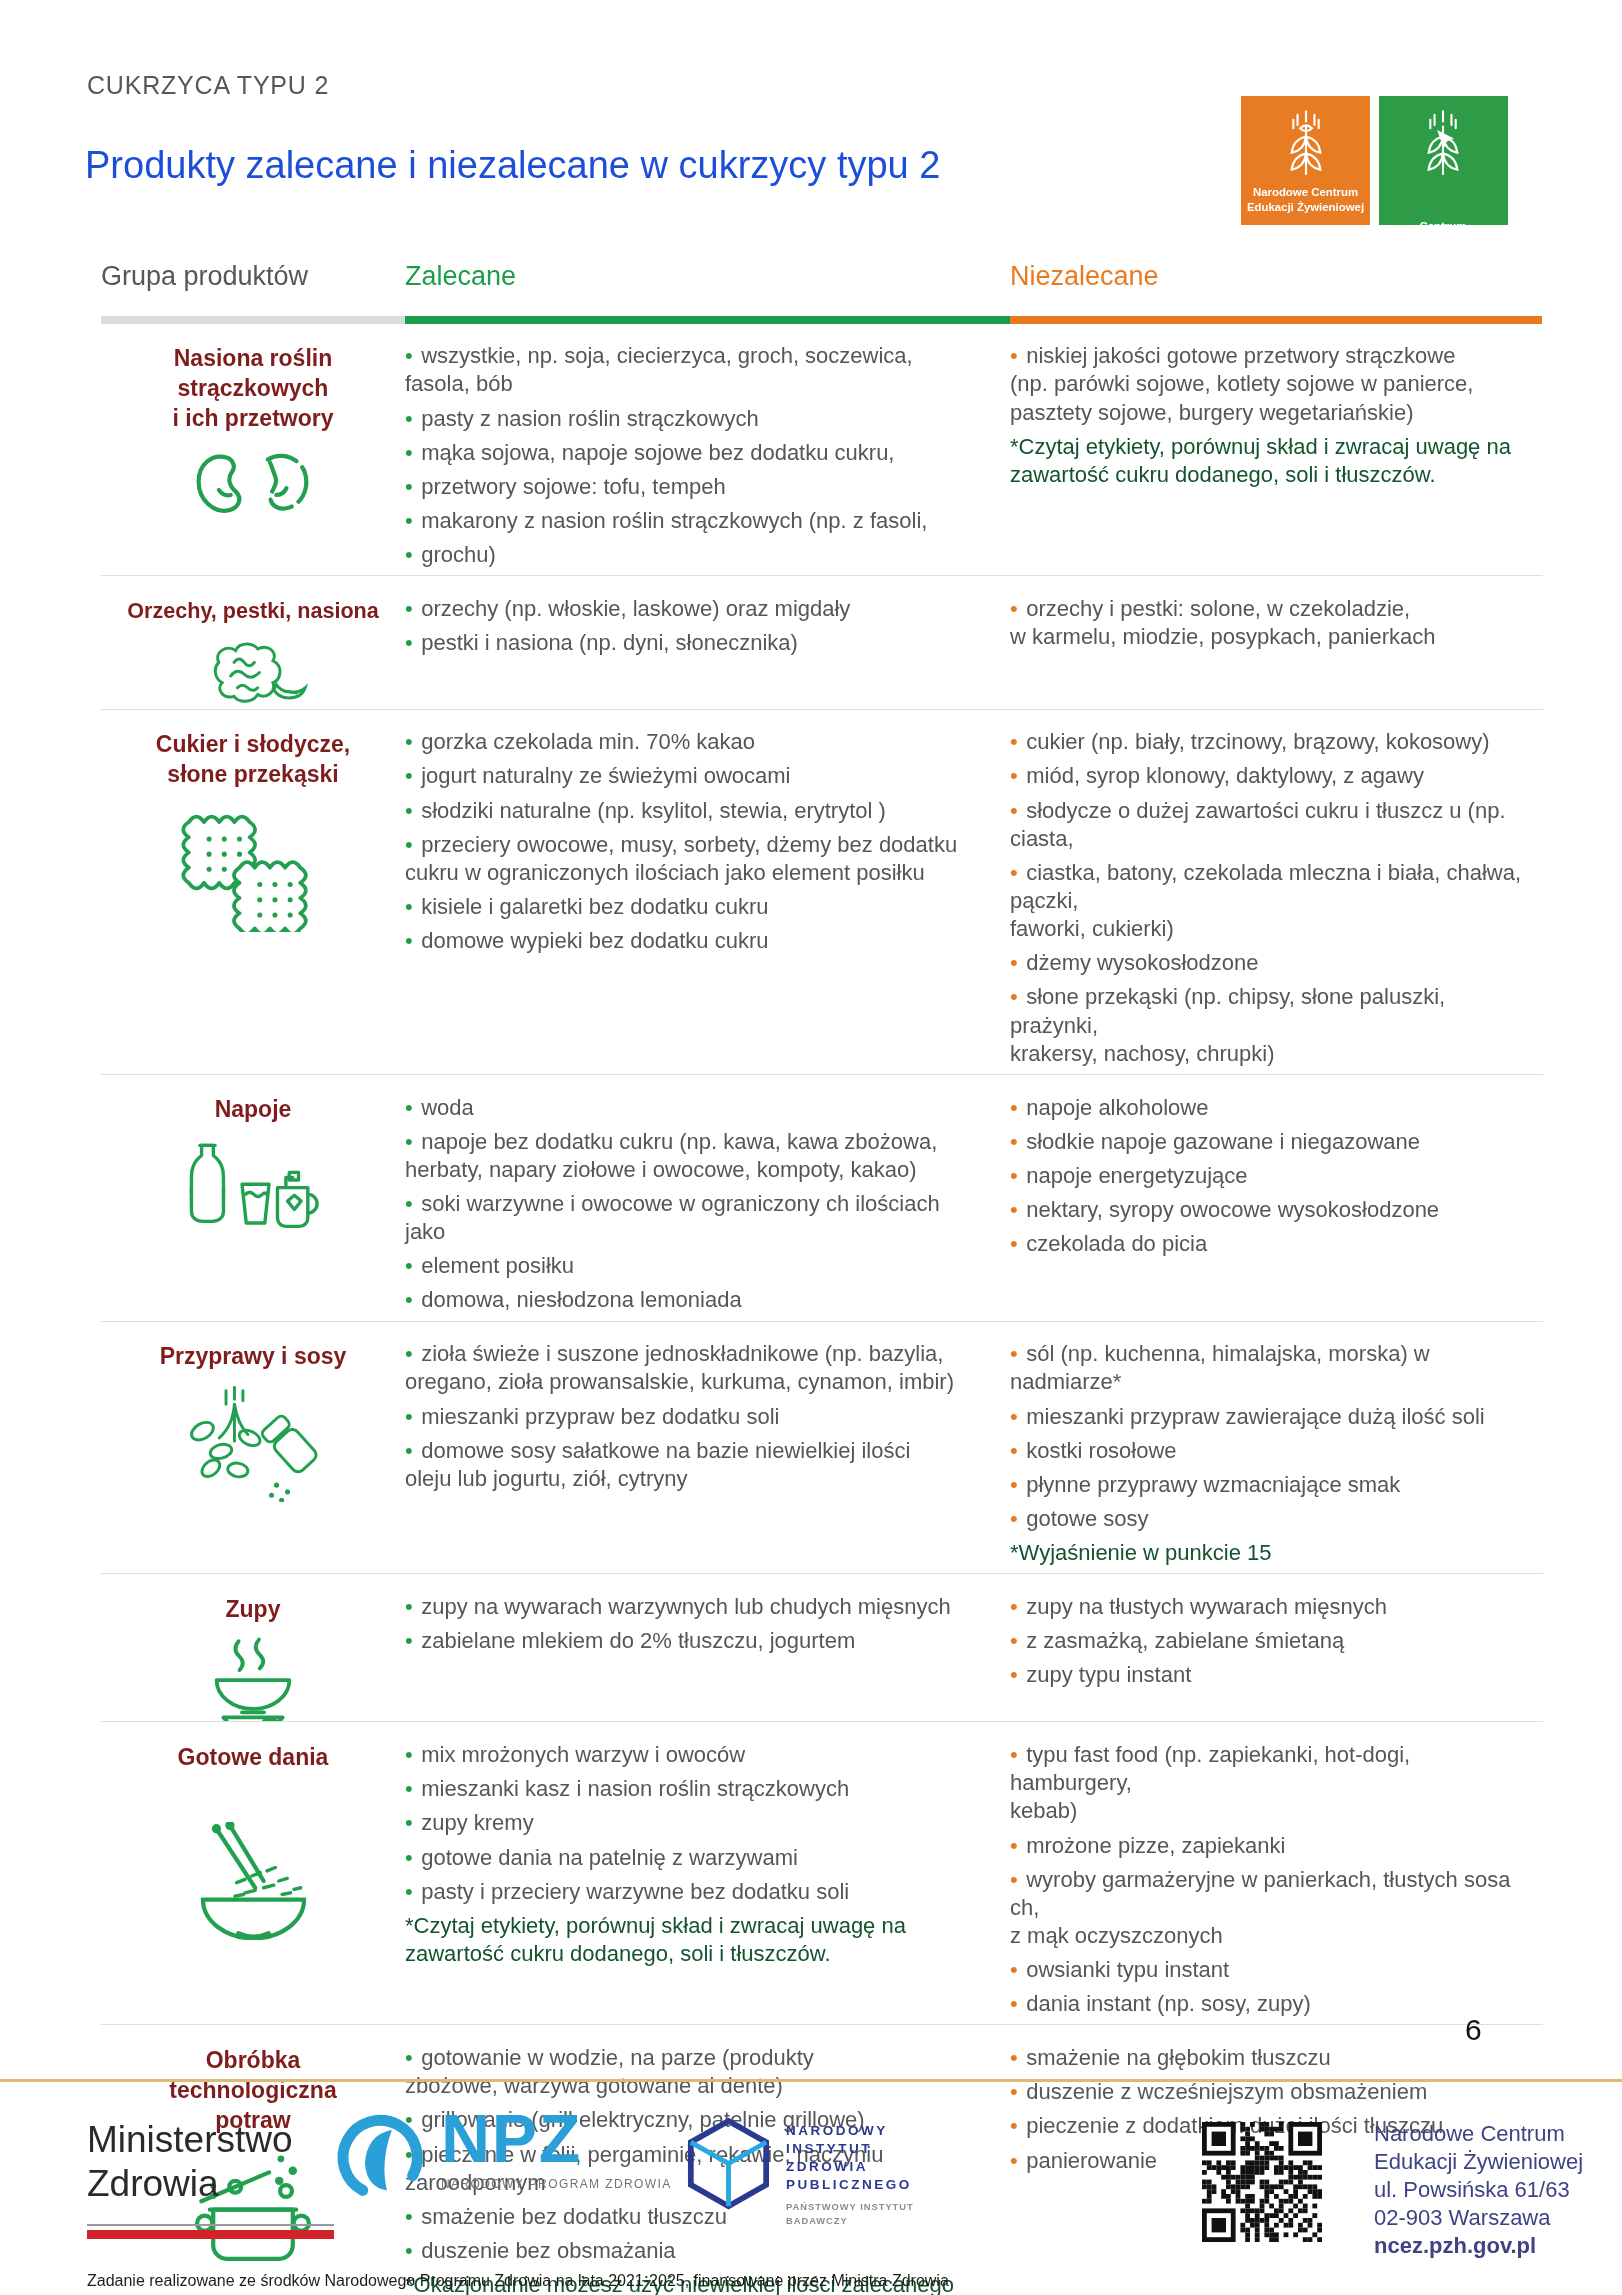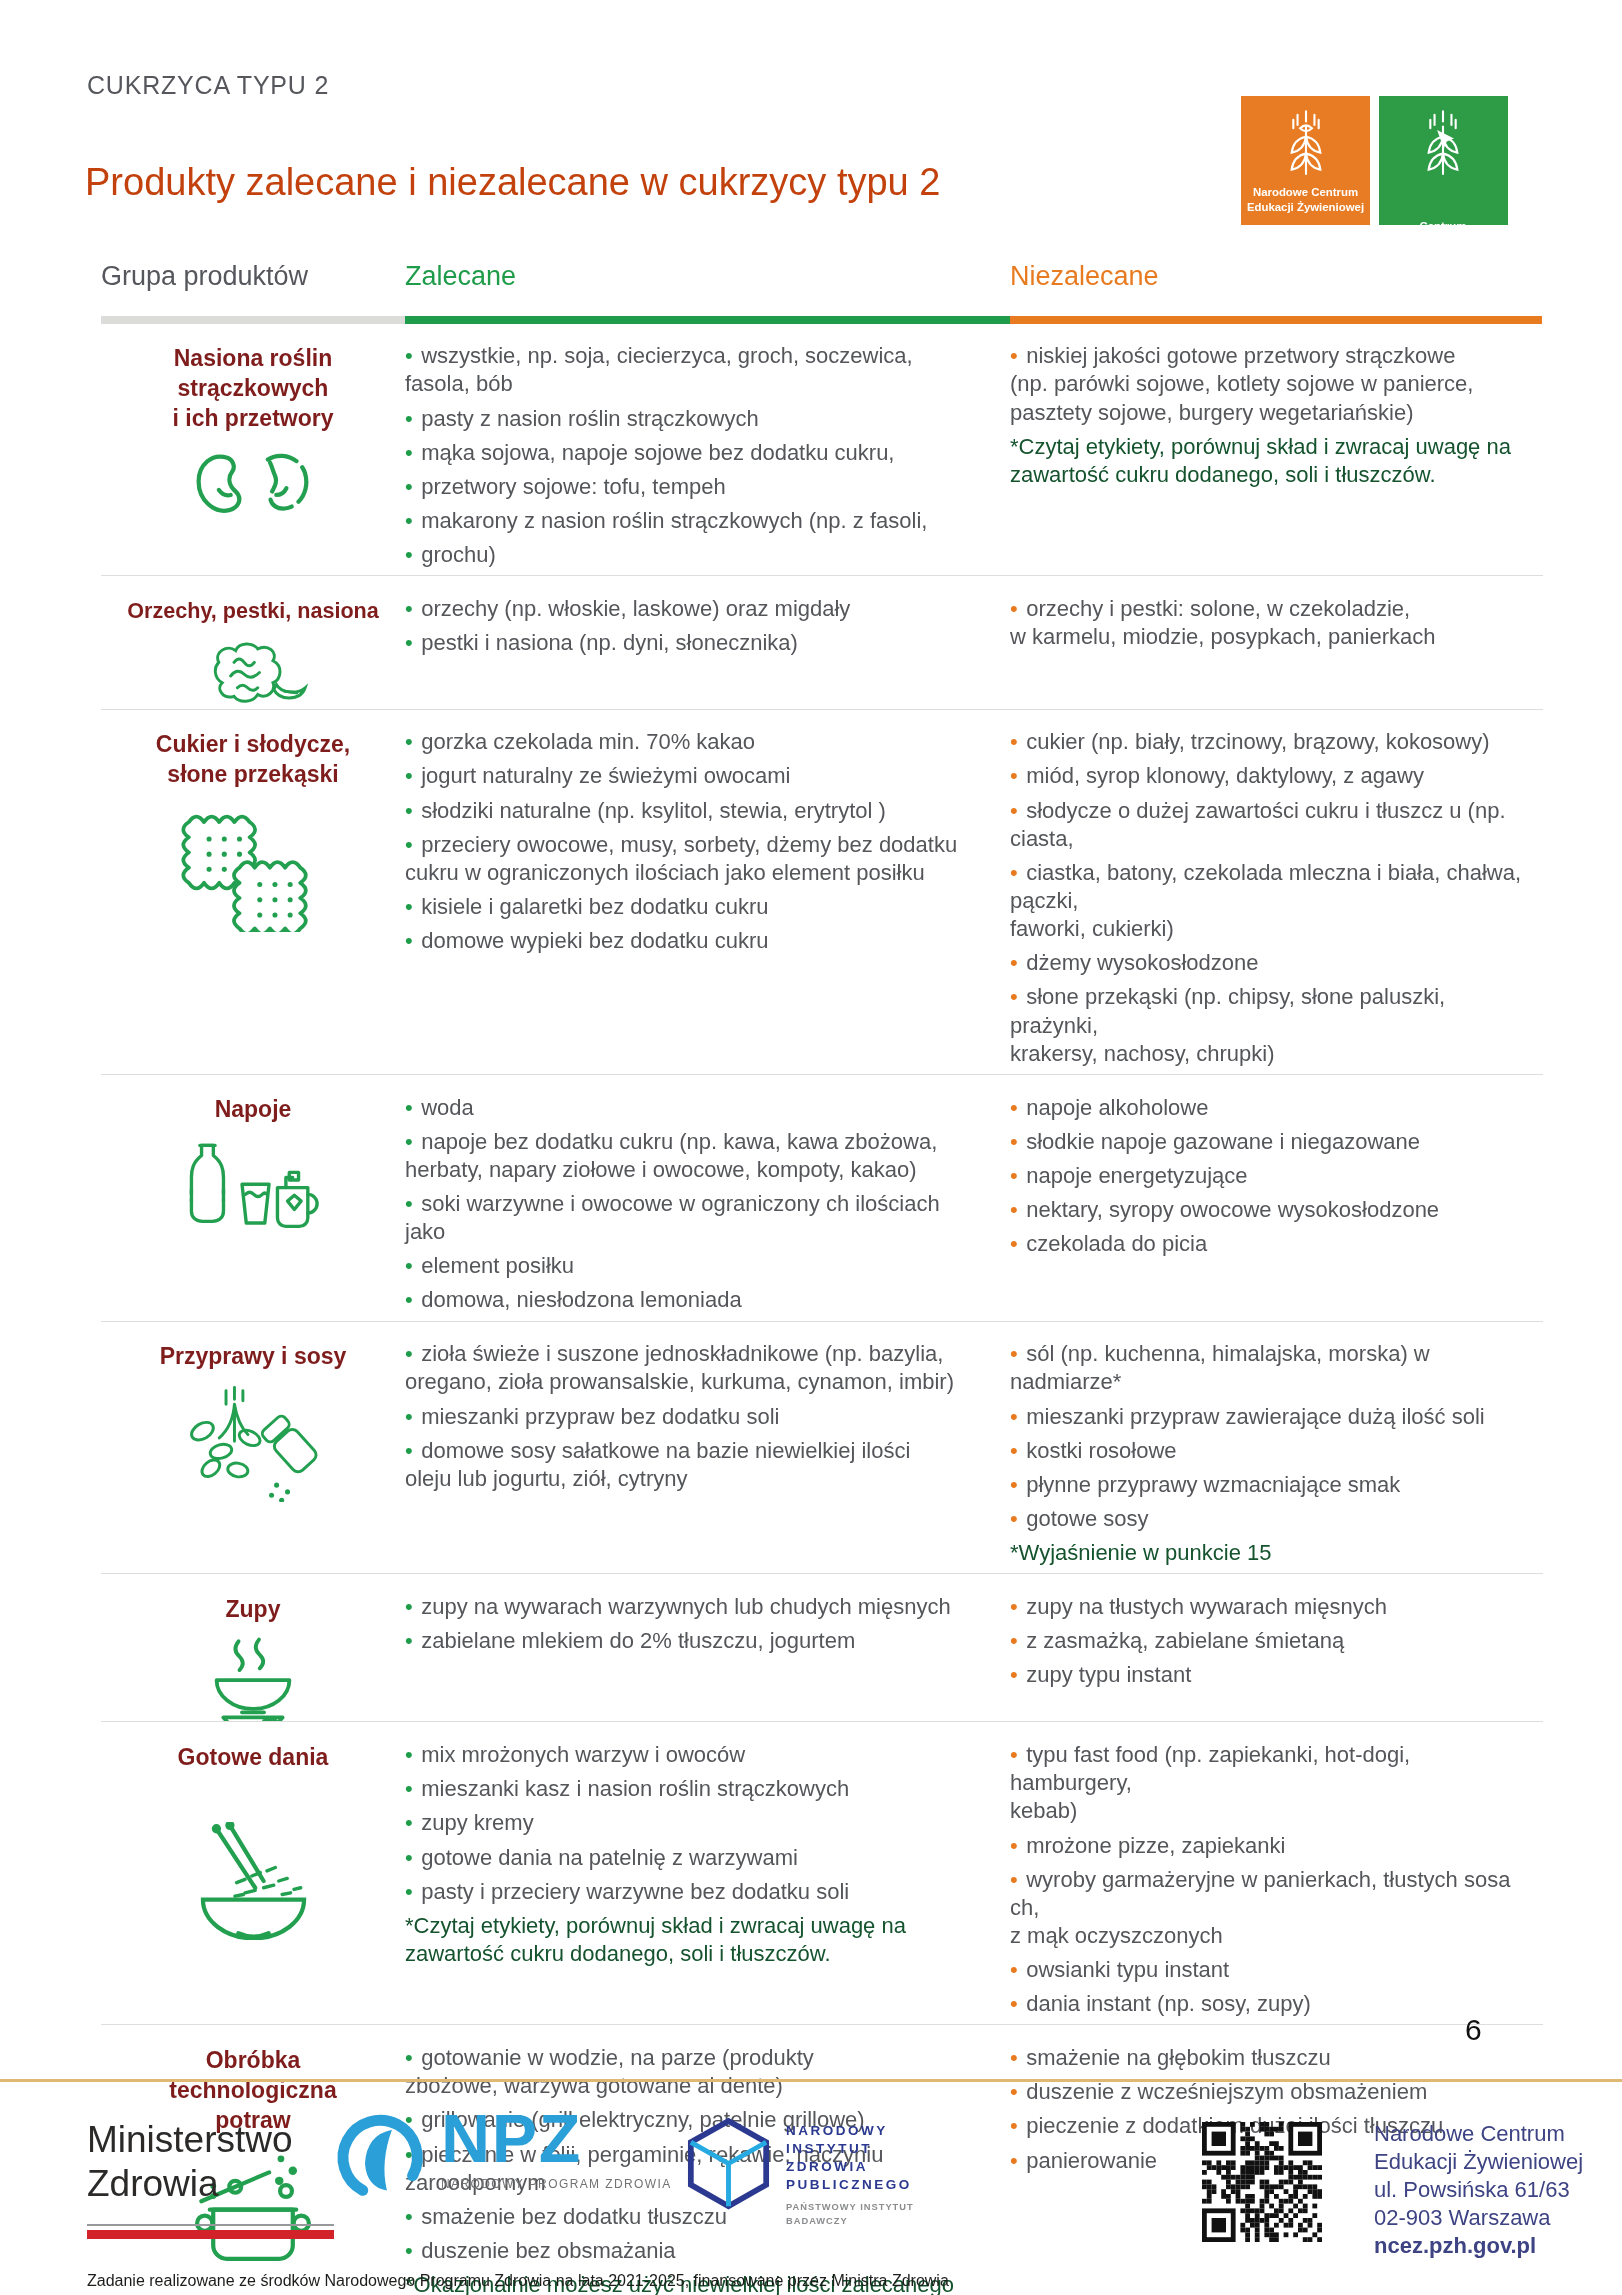--- a/index.html
+++ b/index.html
@@ -1,21 +1,21 @@
 <!DOCTYPE html>
 <html lang="pl" style="font-size:13.5px"><head>
 <meta charset="utf-8">
 <style>
   html,body{margin:0;padding:0;background:#fff;}
   .page{position:relative;width:1623px;height:2295px;background:#ffffff;
         font-family:"Liberation Sans",sans-serif;overflow:hidden;margin-top:12px;}
 
   
   .eyebrow{position:absolute;left:87px;top:59px;font-size:25px;letter-spacing:0.8px;color:#55575c;}
-  .title{position:absolute;left:85px;top:149px;font-size:38px;font-weight:400;color:#c2410c;margin:0;}
+  .title{position:absolute;left:85px;top:132px;font-size:38px;font-weight:400;color:#1d4ed8;margin:0;}
 
   .logos{position:absolute;left:1241px;top:84px;display:flex;gap:8.5px;}
   .logo{width:129px;height:129px;color:#fff;display:flex;flex-direction:column;align-items:center;box-sizing:border-box;padding:12px 5px 10px;}
   .logo.ncez{background:#e87c24;}
   .logo.cdo{background:#2e9b47;gap:37px;}
   .logo-text{margin-top:auto;font-size:11.4px;line-height:1.32;text-align:center;font-weight:600;}
 
   
   .table{position:absolute;left:101px;top:248px;width:1442px;}
   .thead{display:grid;grid-template-columns:304px 605px 532px;font-size:27px;line-height:32px;color:#55575c;}

